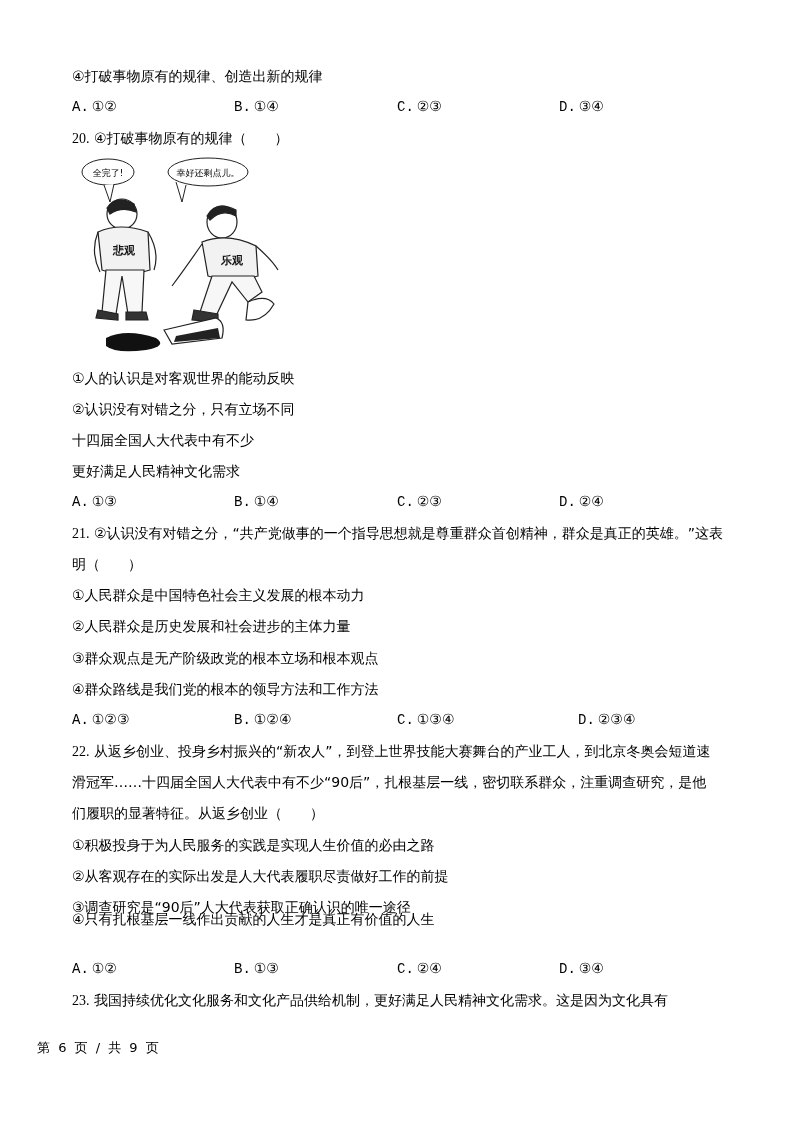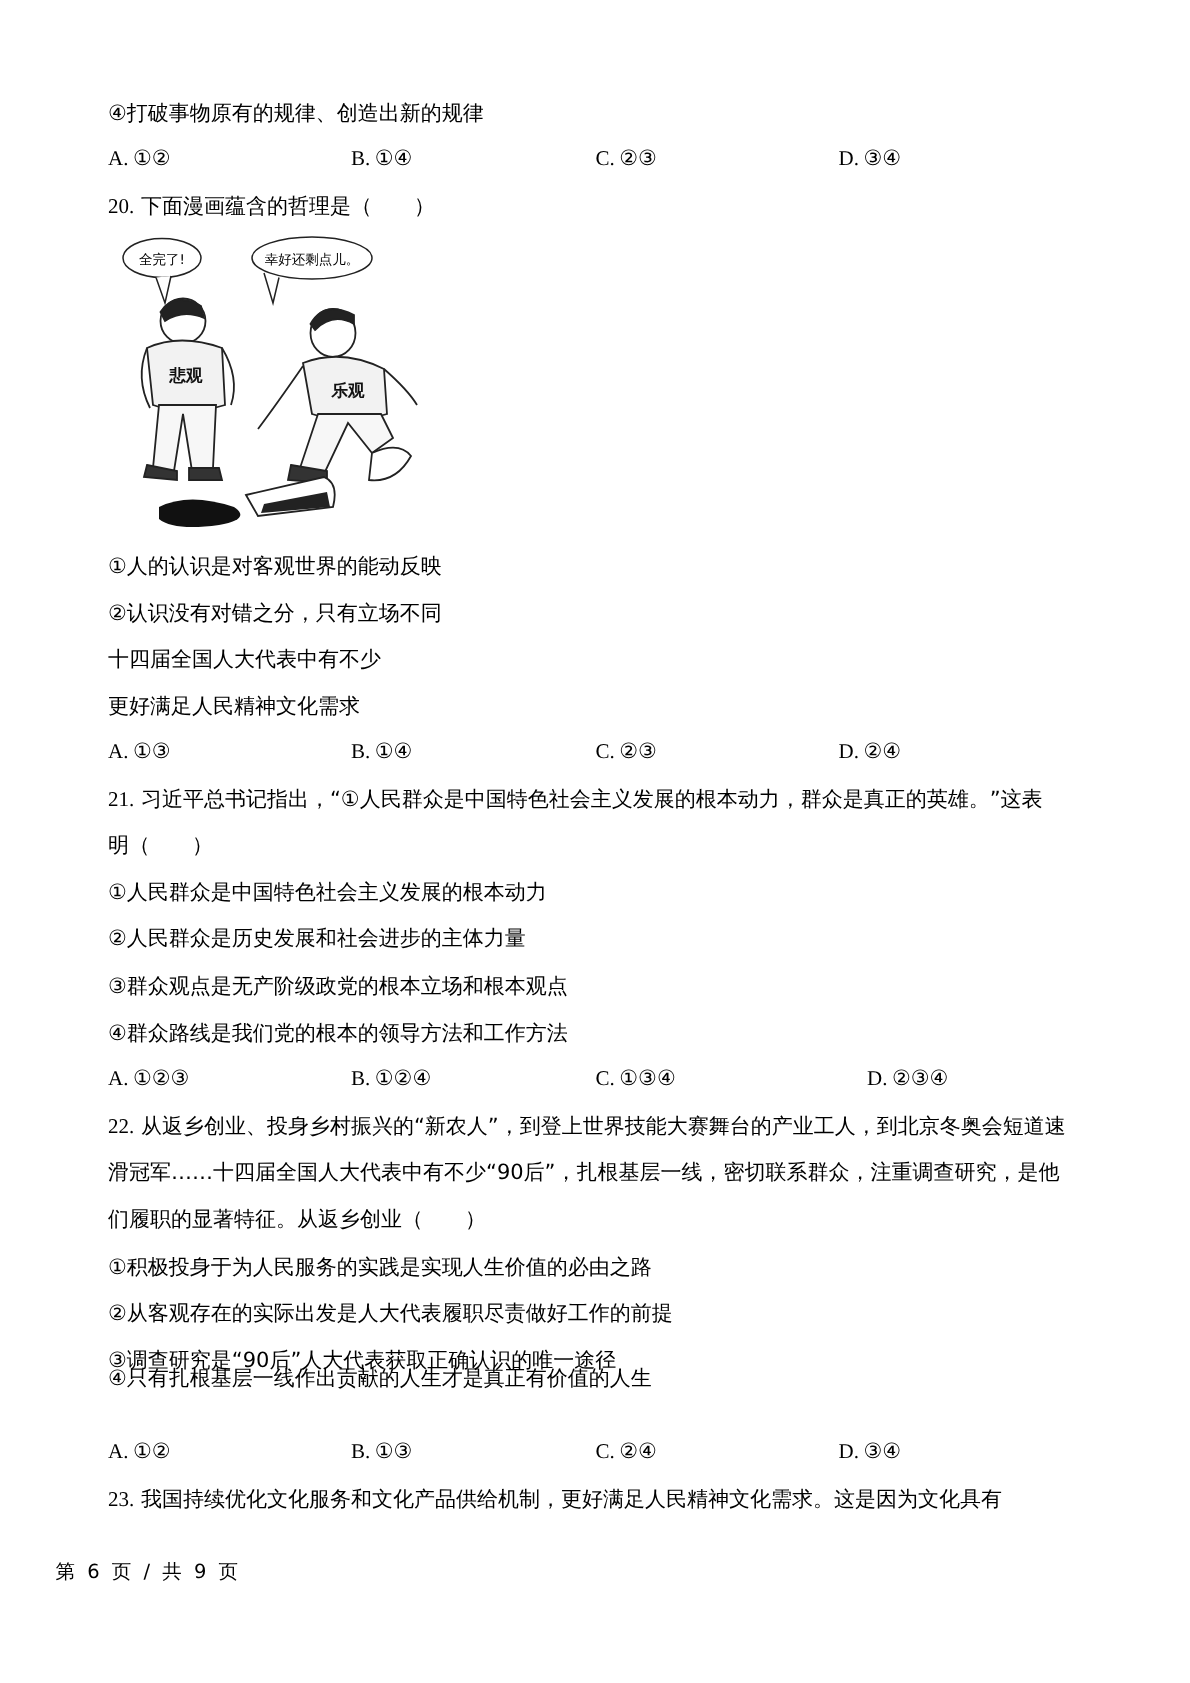--- a/index.html
+++ b/index.html
@@ -1,39 +1,39 @@
 <!DOCTYPE html>
 <html><head>
 <meta charset="utf-8">
 <style>
   html, body { margin:0; padding:0; background:#ffffff; }
   body { width:793px; height:1122px; position:relative; overflow:hidden;
          font-family: "DejaVu Sans", "Liberation Sans", sans-serif; color:#000; }
   .line { position:absolute; left:72px; font-size:14px; line-height:20px; white-space:nowrap; }
   .opts { position:absolute; left:72px; width:660px; font-size:14px; line-height:20px; height:20px; }
-  .opt { position:absolute; top:0; white-space:nowrap; font-family:Liberation Serif, serif; }
+  .opt { position:absolute; top:0; white-space:nowrap; font-family:Liberation Mono, monospace; }
   .opt .lbl { margin-right:3px; }
   .footer { position:absolute; top:1039px; left:0; width:793px; text-align:left; font-size:13px; letter-spacing:2px;padding-left:37px; }
   .cartoon { position:absolute; left:76px; top:152px; width:212px; height:202px; }
   .num { font-family:"Liberation Serif","DejaVu Serif",serif; }
 </style>
 </head>
 <body>
 
 <div class="line" style="top:66px">④打破事物原有的规律、创造出新的规律</div>
 <div class="opts" style="top:97px">
   <div class="opt" style="left:0"><span class="lbl">A.</span><span>①②</span></div>
   <div class="opt" style="left:162px"><span class="lbl">B.</span><span>①④</span></div>
   <div class="opt" style="left:325px"><span class="lbl">C.</span><span>②③</span></div>
   <div class="opt" style="left:487px"><span class="lbl">D.</span><span>③④</span></div>
 </div>
 
 <div class="line" style="top:128px">
   <span class="num">20.</span>
-  <span>下面漫画蕴含的哲理是（　　）</span>
+  <span>④打破事物原有的规律（　　）</span>
 </div>
 
 <svg class="cartoon" viewBox="0 0 212 202" xmlns="http://www.w3.org/2000/svg">
 
   <g>
     <ellipse cx="32" cy="20" rx="26" ry="13" fill="#fff" stroke="#222" stroke-width="1"></ellipse>
     <path d="M28 33 L34 50 L38 32" fill="#fff" stroke="#222" stroke-width="1"></path>
     <text x="32" y="24" font-size="9" text-anchor="middle" font-family="DejaVu Sans, sans-serif">全完了!</text>
   </g>
 
@@ -80,21 +80,21 @@
 <div class="line" style="top:461px">更好满足人民精神文化需求</div>
 <div class="opts" style="top:492px">
   <div class="opt" style="left:0"><span class="lbl">A.</span><span>①③</span></div>
   <div class="opt" style="left:162px"><span class="lbl">B.</span><span>①④</span></div>
   <div class="opt" style="left:325px"><span class="lbl">C.</span><span>②③</span></div>
   <div class="opt" style="left:487px"><span class="lbl">D.</span><span>②④</span></div>
 </div>
 
 <div class="line" style="top:523px">
   <span class="num">21.</span>
-  <span>习近平总书记指出，“①人民群众是中国特色社会主义发展的根本动力，群众是真正的英雄。”这表</span>
+  <span>②认识没有对错之分，“共产党做事的一个指导思想就是尊重群众首创精神，群众是真正的英雄。”这表</span>
 </div>
 <div class="line" style="top:554px">明（　　）</div>
 <div class="line" style="top:585px">①人民群众是中国特色社会主义发展的根本动力</div>
 <div class="line" style="top:616px">②人民群众是历史发展和社会进步的主体力量</div>
 <div class="line" style="top:648px">③群众观点是无产阶级政党的根本立场和根本观点</div>
 <div class="line" style="top:679px">④群众路线是我们党的根本的领导方法和工作方法</div>
 <div class="opts" style="top:710px">
   <div class="opt" style="left:0"><span class="lbl">A.</span><span>①②③</span></div>
   <div class="opt" style="left:162px"><span class="lbl">B.</span><span>①②④</span></div>
   <div class="opt" style="left:325px"><span class="lbl">C.</span><span>①③④</span></div>

